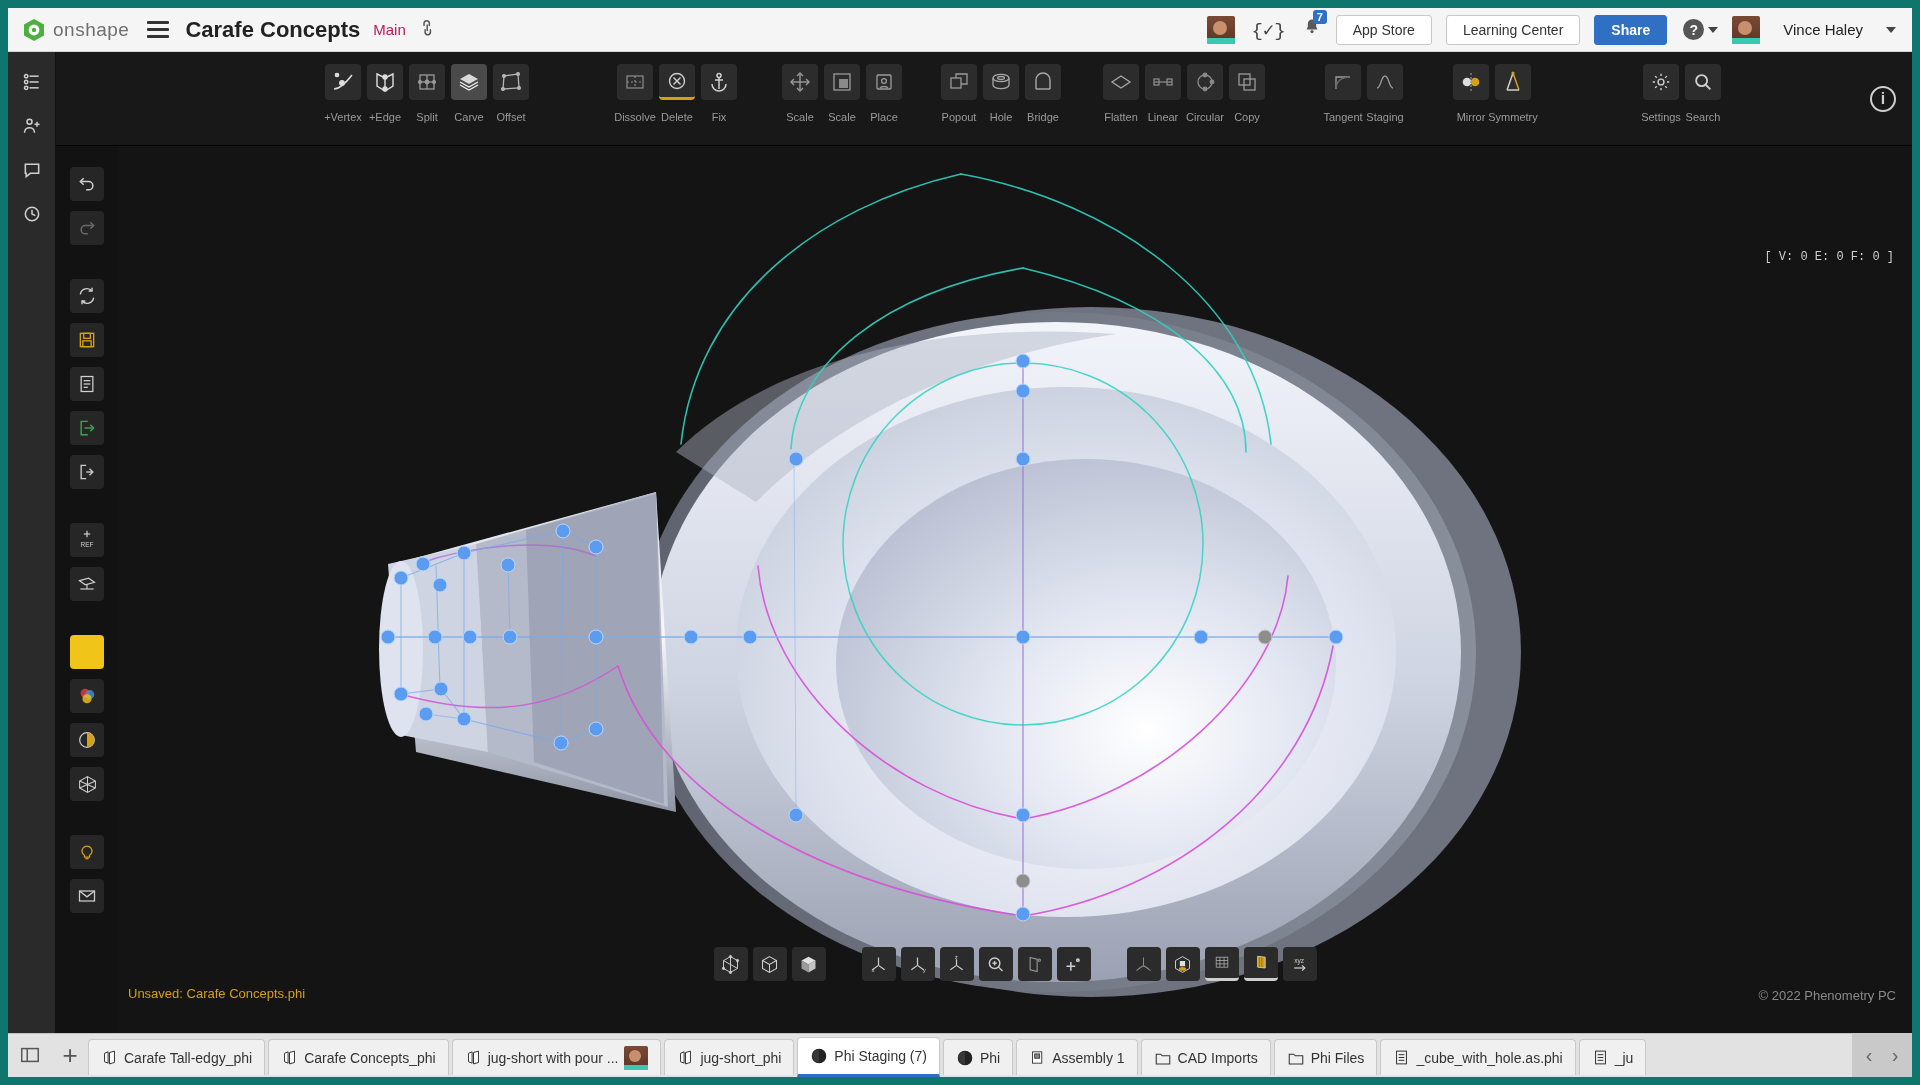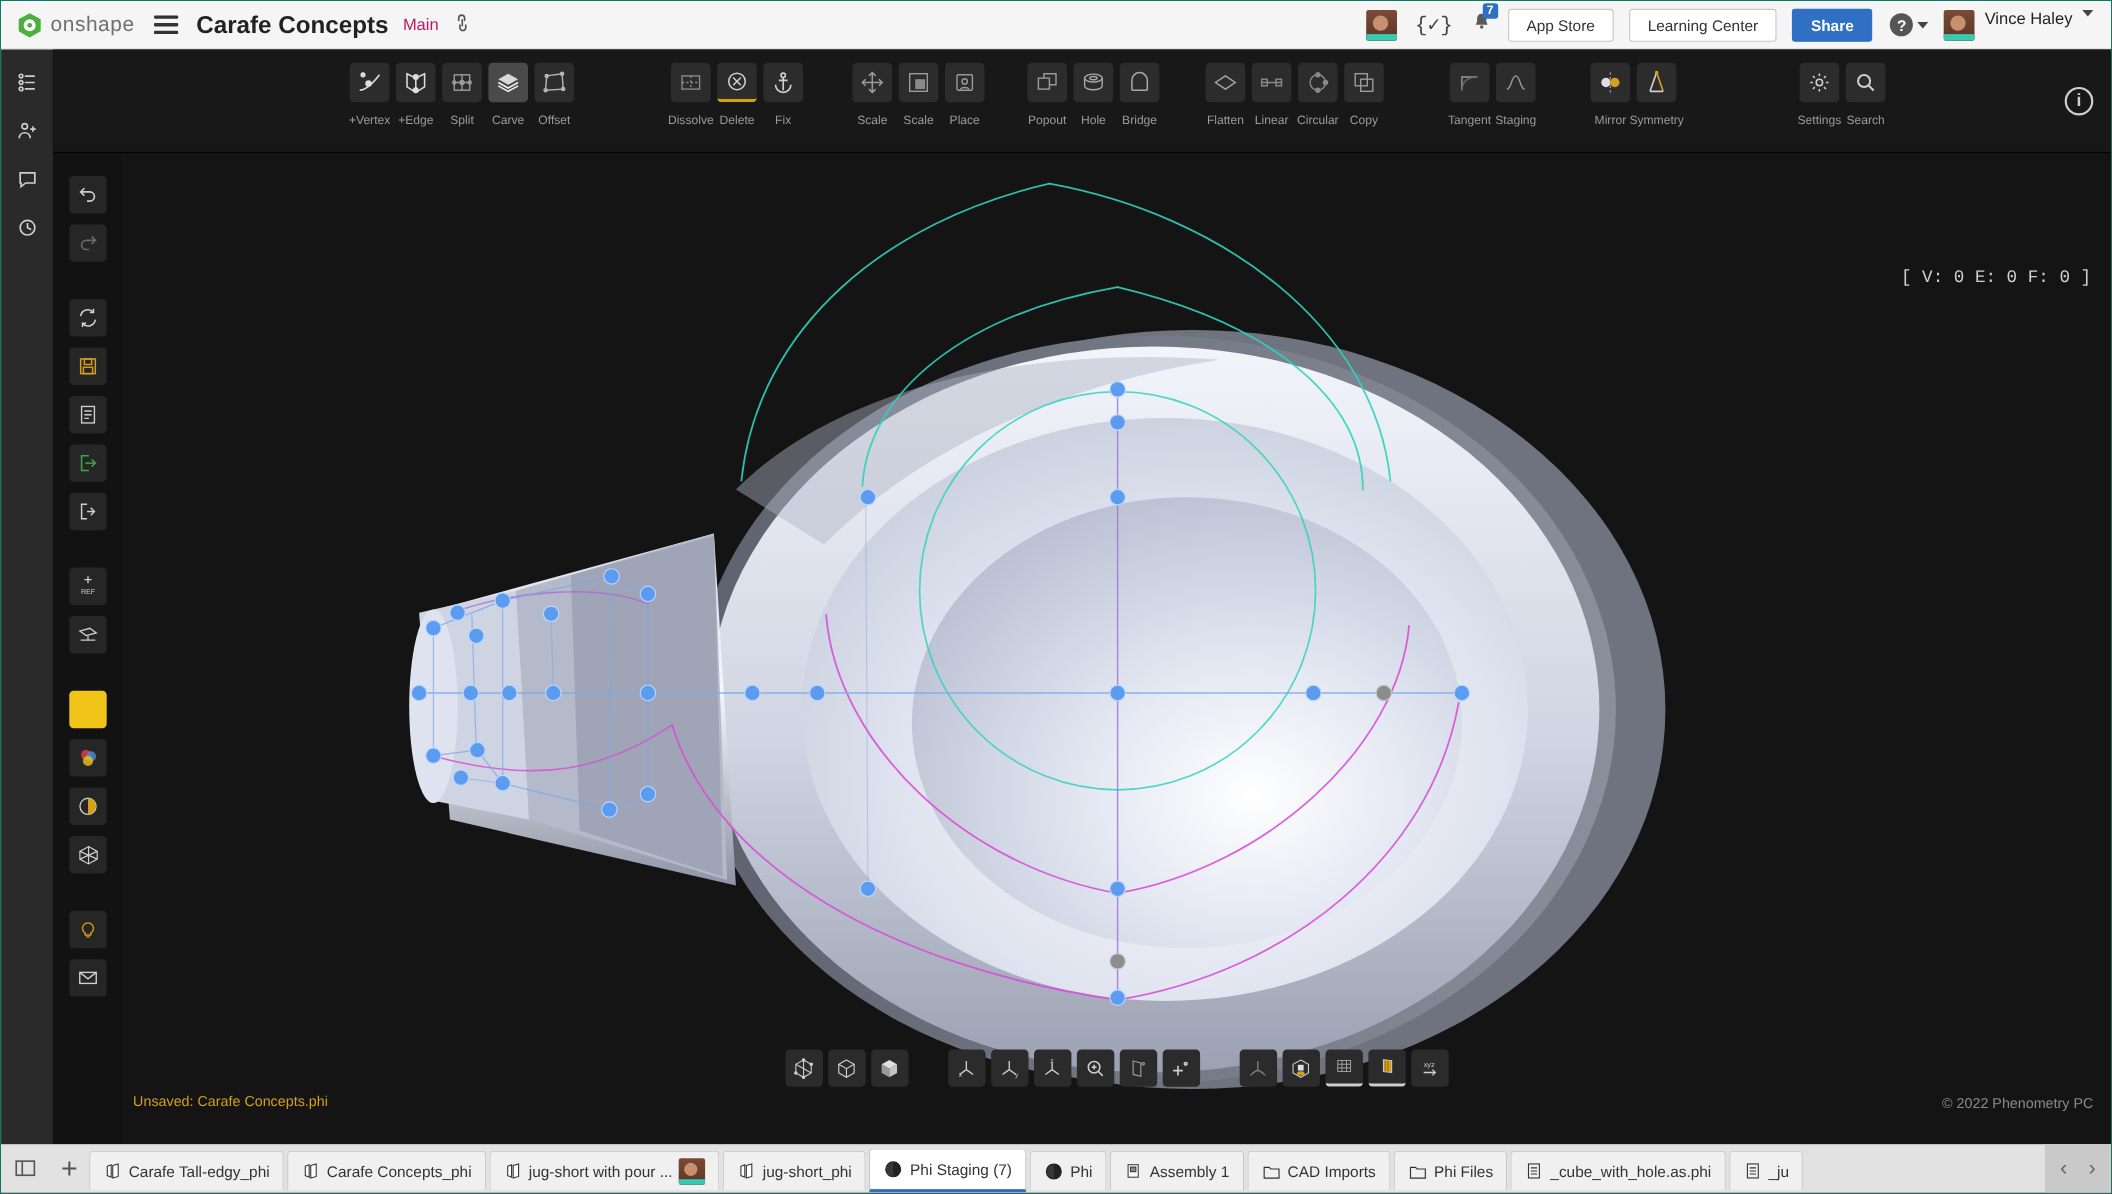--- a/index.html
+++ b/index.html
@@ -2,21 +2,21 @@
 <html><head>
 <meta charset="utf-8">
 <title>Onshape - Carafe Concepts</title>
 <style>
   * { box-sizing: border-box; margin:0; padding:0; }
   html,body { width:1920px; height:1085px; overflow:hidden;
     font-family:"Liberation Sans", sans-serif; background:#1a1a1a; }
 
   
   #app { position:relative; width:1920px; height:1085px;
-         border:1px solid #0f766e; background:#f4f4f4; }
+         border:8px solid #0f766e; background:#f4f4f4; }
 
   
   #topbar { position:absolute; left:0; top:0; width:100%; height:44px;
             background:#f5f5f5; border-bottom:1px solid #d6d6d6;
             display:flex; align-items:center; padding:0 10px; }
   .os-logo { display:flex; align-items:center; gap:7px; margin-left:4px; }
   .os-hex { width:24px; height:24px; position:relative; }
   .os-hex svg { display:block; }
   .os-word { font-size:19px; color:#6f6f6f; letter-spacing:.5px; font-weight:400;}
   .hamburger { margin-left:18px; display:flex; flex-direction:column; gap:4px; cursor:pointer;}
@@ -38,21 +38,21 @@
            font-size:11px; font-weight:bold; border-radius:3px; padding:1px 4px; line-height:12px;}
   .wbtn { margin-left:14px; height:30px; padding:0 16px; border:1px solid #c8c8c8;
           background:#fff; border-radius:3px; font-size:14px; color:#333;
           display:flex; align-items:center; cursor:pointer;}
   .wbtn.primary { background:#2f6fc4; border-color:#2f6fc4; color:#fff; font-weight:bold; }
   .help-wrap { margin-left:16px; display:flex; align-items:center; gap:4px; cursor:pointer;}
   .circ-q { width:21px;height:21px;border-radius:50%;background:#555;color:#fff;
             font-size:14px;font-weight:bold;display:flex;align-items:center;justify-content:center;}
   .caret { width:0;height:0;border-left:5px solid transparent;border-right:5px solid transparent;
            border-top:6px solid #444;}
-  .user-wrap { margin-left:14px; display:flex; gap:9px; cursor:pointer; margin-right:6px;}
+  .user-wrap { margin-left:14px; display:flex; align-items:center; gap:23px; cursor:pointer; margin-right:6px;}
   .user-name { font-size:15px; color:#222; }
 
   
   #leftrail { position:absolute; left:0; top:44px; width:48px; bottom:44px;
               background:#2a2a2a; border-right:1px solid #111;
               display:flex; flex-direction:column; align-items:center; padding-top:8px; gap:0;}
   .rail-ico { width:34px; height:34px; margin:5px 0; display:flex; align-items:center;
               justify-content:center; color:#cfcfcf; font-size:17px; cursor:pointer;
               border-radius:3px; }
   .rail-ico svg { display:block; }
@@ -63,21 +63,21 @@
                border-bottom:1px solid #000; }
   .tgroup { position:absolute; top:12px; display:flex; gap:4px; }
   .tool { width:38px; display:flex; flex-direction:column; align-items:center; cursor:pointer;}
   .tool .box { width:36px; height:36px; border-radius:4px; background:#2c2c2c;
                display:flex; align-items:center; justify-content:center; }
   .tool.sel .box { background:#4a4a4a; }
   .tool.uline .box { border-bottom:3px solid #d4a017; }
   .tool .lbl { margin-top:11px; font-size:11px; color:#9a9a9a; white-space:nowrap; }
   .tool svg { display:block; }
 
-  #vcount { position:absolute; right:18px; top:104px; color:#cfcfcf; font-size:16px;
+  #vcount { position:absolute; right:18px; top:104px; color:#cfcfcf; font-size:12px;
             font-family:"Liberation Mono", monospace;}
   #infoico { position:absolute; right:16px; top:34px; width:26px;height:26px;border-radius:50%;
              border:2px solid #cfcfcf; color:#cfcfcf; display:flex;align-items:center;
              justify-content:center; font-size:16px; font-weight:bold; cursor:pointer;}
 
   
   #sidetools { position:absolute; left:8px; top:110px; width:46px; display:flex;
                flex-direction:column; align-items:center; }
   .sbtn { width:34px; height:34px; margin:5px 0; border-radius:4px; background:#262626;
           display:flex; align-items:center; justify-content:center; cursor:pointer; color:#cfcfcf;}

